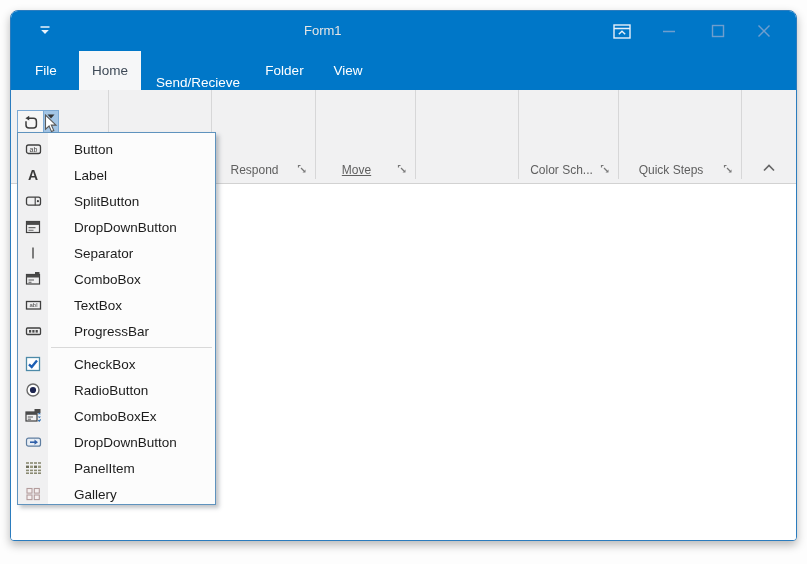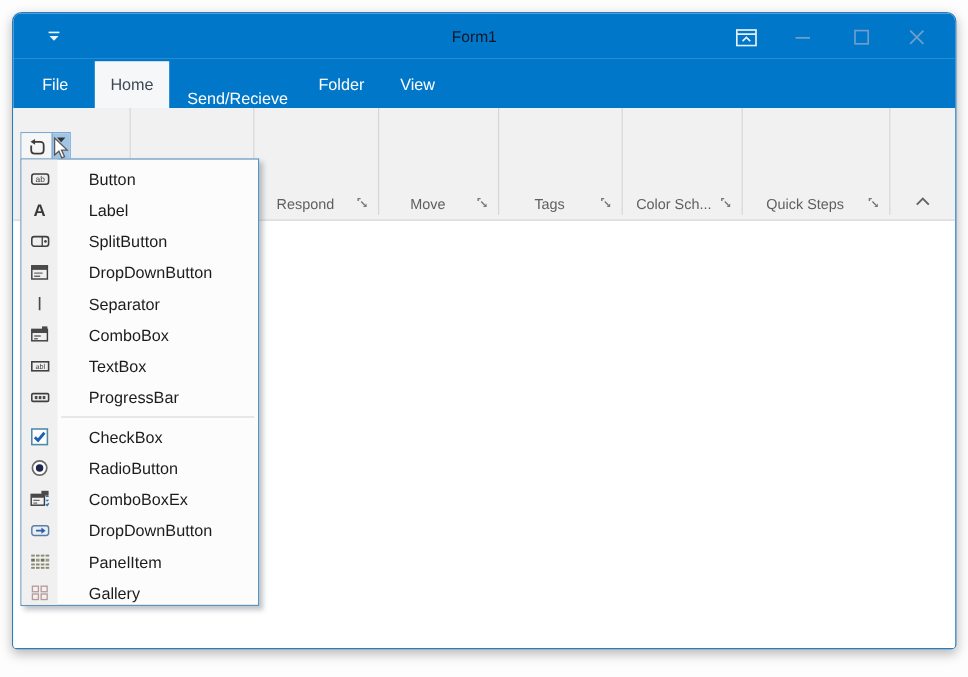--- a/index.html
+++ b/index.html
@@ -12,21 +12,21 @@
     border-radius:8px 8px 4px 4px;
     box-shadow:0 4px 10px rgba(0,0,0,0.28);
     overflow:hidden;
   }
 
   
   .titlebar { position:absolute; left:0; top:0; right:0; height:38px; background:#0077c8; }
   .qat-btn { position:absolute; left:24px; top:11px; width:20px; height:18px;
              display:flex; align-items:center; justify-content:center; }
   .title { position:absolute; left:293px; top:0; width:110px; height:38px; line-height:40px;
-           text-align:right; color:#0f172a; font-size:13px; }
+           text-align:left; color:#e5e5e5; font-size:13px; }
   .win-ctrl { position:absolute; top:10px; height:20px; display:flex; align-items:center; justify-content:center; }
   .ctrl-ribbon-display { left:598px; width:26px; }
   .ctrl-min { left:646px; width:24px; }
   .ctrl-max { left:695px; width:24px; }
   .ctrl-close { left:741px; width:24px; }
 
   
   .tabstrip { position:absolute; left:0; top:38px; right:0; height:41px; background:#0077c8; }
   .tab { position:absolute; top:2px; height:39px; display:flex; align-items:center;
          justify-content:center; color:#ffffff; font-size:13.5px; cursor:default; }
@@ -143,29 +143,21 @@
 
     <div class="group-label" style="left:201px; width:103px;">
       <span style="margin-right:18px;">Respond</span>
       <svg class="launcher" viewBox="0 0 11 11">
         <polyline points="1.5,3.5 1.5,1.5 3.5,1.5" fill="none" stroke="#777" stroke-width="1.2"></polyline>
         <line x1="4" y1="4" x2="7" y2="7" stroke="#777" stroke-width="1.2"></line>
         <polygon points="8.5,5.5 8.5,8.5 5.5,8.5" fill="#777"></polygon>
       </svg>
     </div>
     <div class="group-label" style="left:305px; width:99px;">
-      <span style="margin-right:18px;">Move</span>
-      <svg class="launcher" viewBox="0 0 11 11">
-        <polyline points="1.5,3.5 1.5,1.5 3.5,1.5" fill="none" stroke="#777" stroke-width="1.2"></polyline>
-        <line x1="4" y1="4" x2="7" y2="7" stroke="#777" stroke-width="1.2"></line>
-        <polygon points="8.5,5.5 8.5,8.5 5.5,8.5" fill="#777"></polygon>
-      </svg>
-    </div>
-    <div class="group-label" style="left:405px; width:102px;">
-      <span style="margin-right:18px;">Tags</span>
+      <span style="margin-right:18px;text-decoration:underline;">Move</span>
       <svg class="launcher" viewBox="0 0 11 11">
         <polyline points="1.5,3.5 1.5,1.5 3.5,1.5" fill="none" stroke="#777" stroke-width="1.2"></polyline>
         <line x1="4" y1="4" x2="7" y2="7" stroke="#777" stroke-width="1.2"></line>
         <polygon points="8.5,5.5 8.5,8.5 5.5,8.5" fill="#777"></polygon>
       </svg>
     </div>
     <div class="group-label" style="left:508px; width:99px;">
       <span style="margin-right:14px;">Color Sch...</span>
       <svg class="launcher" viewBox="0 0 11 11">
         <polyline points="1.5,3.5 1.5,1.5 3.5,1.5" fill="none" stroke="#777" stroke-width="1.2"></polyline>

